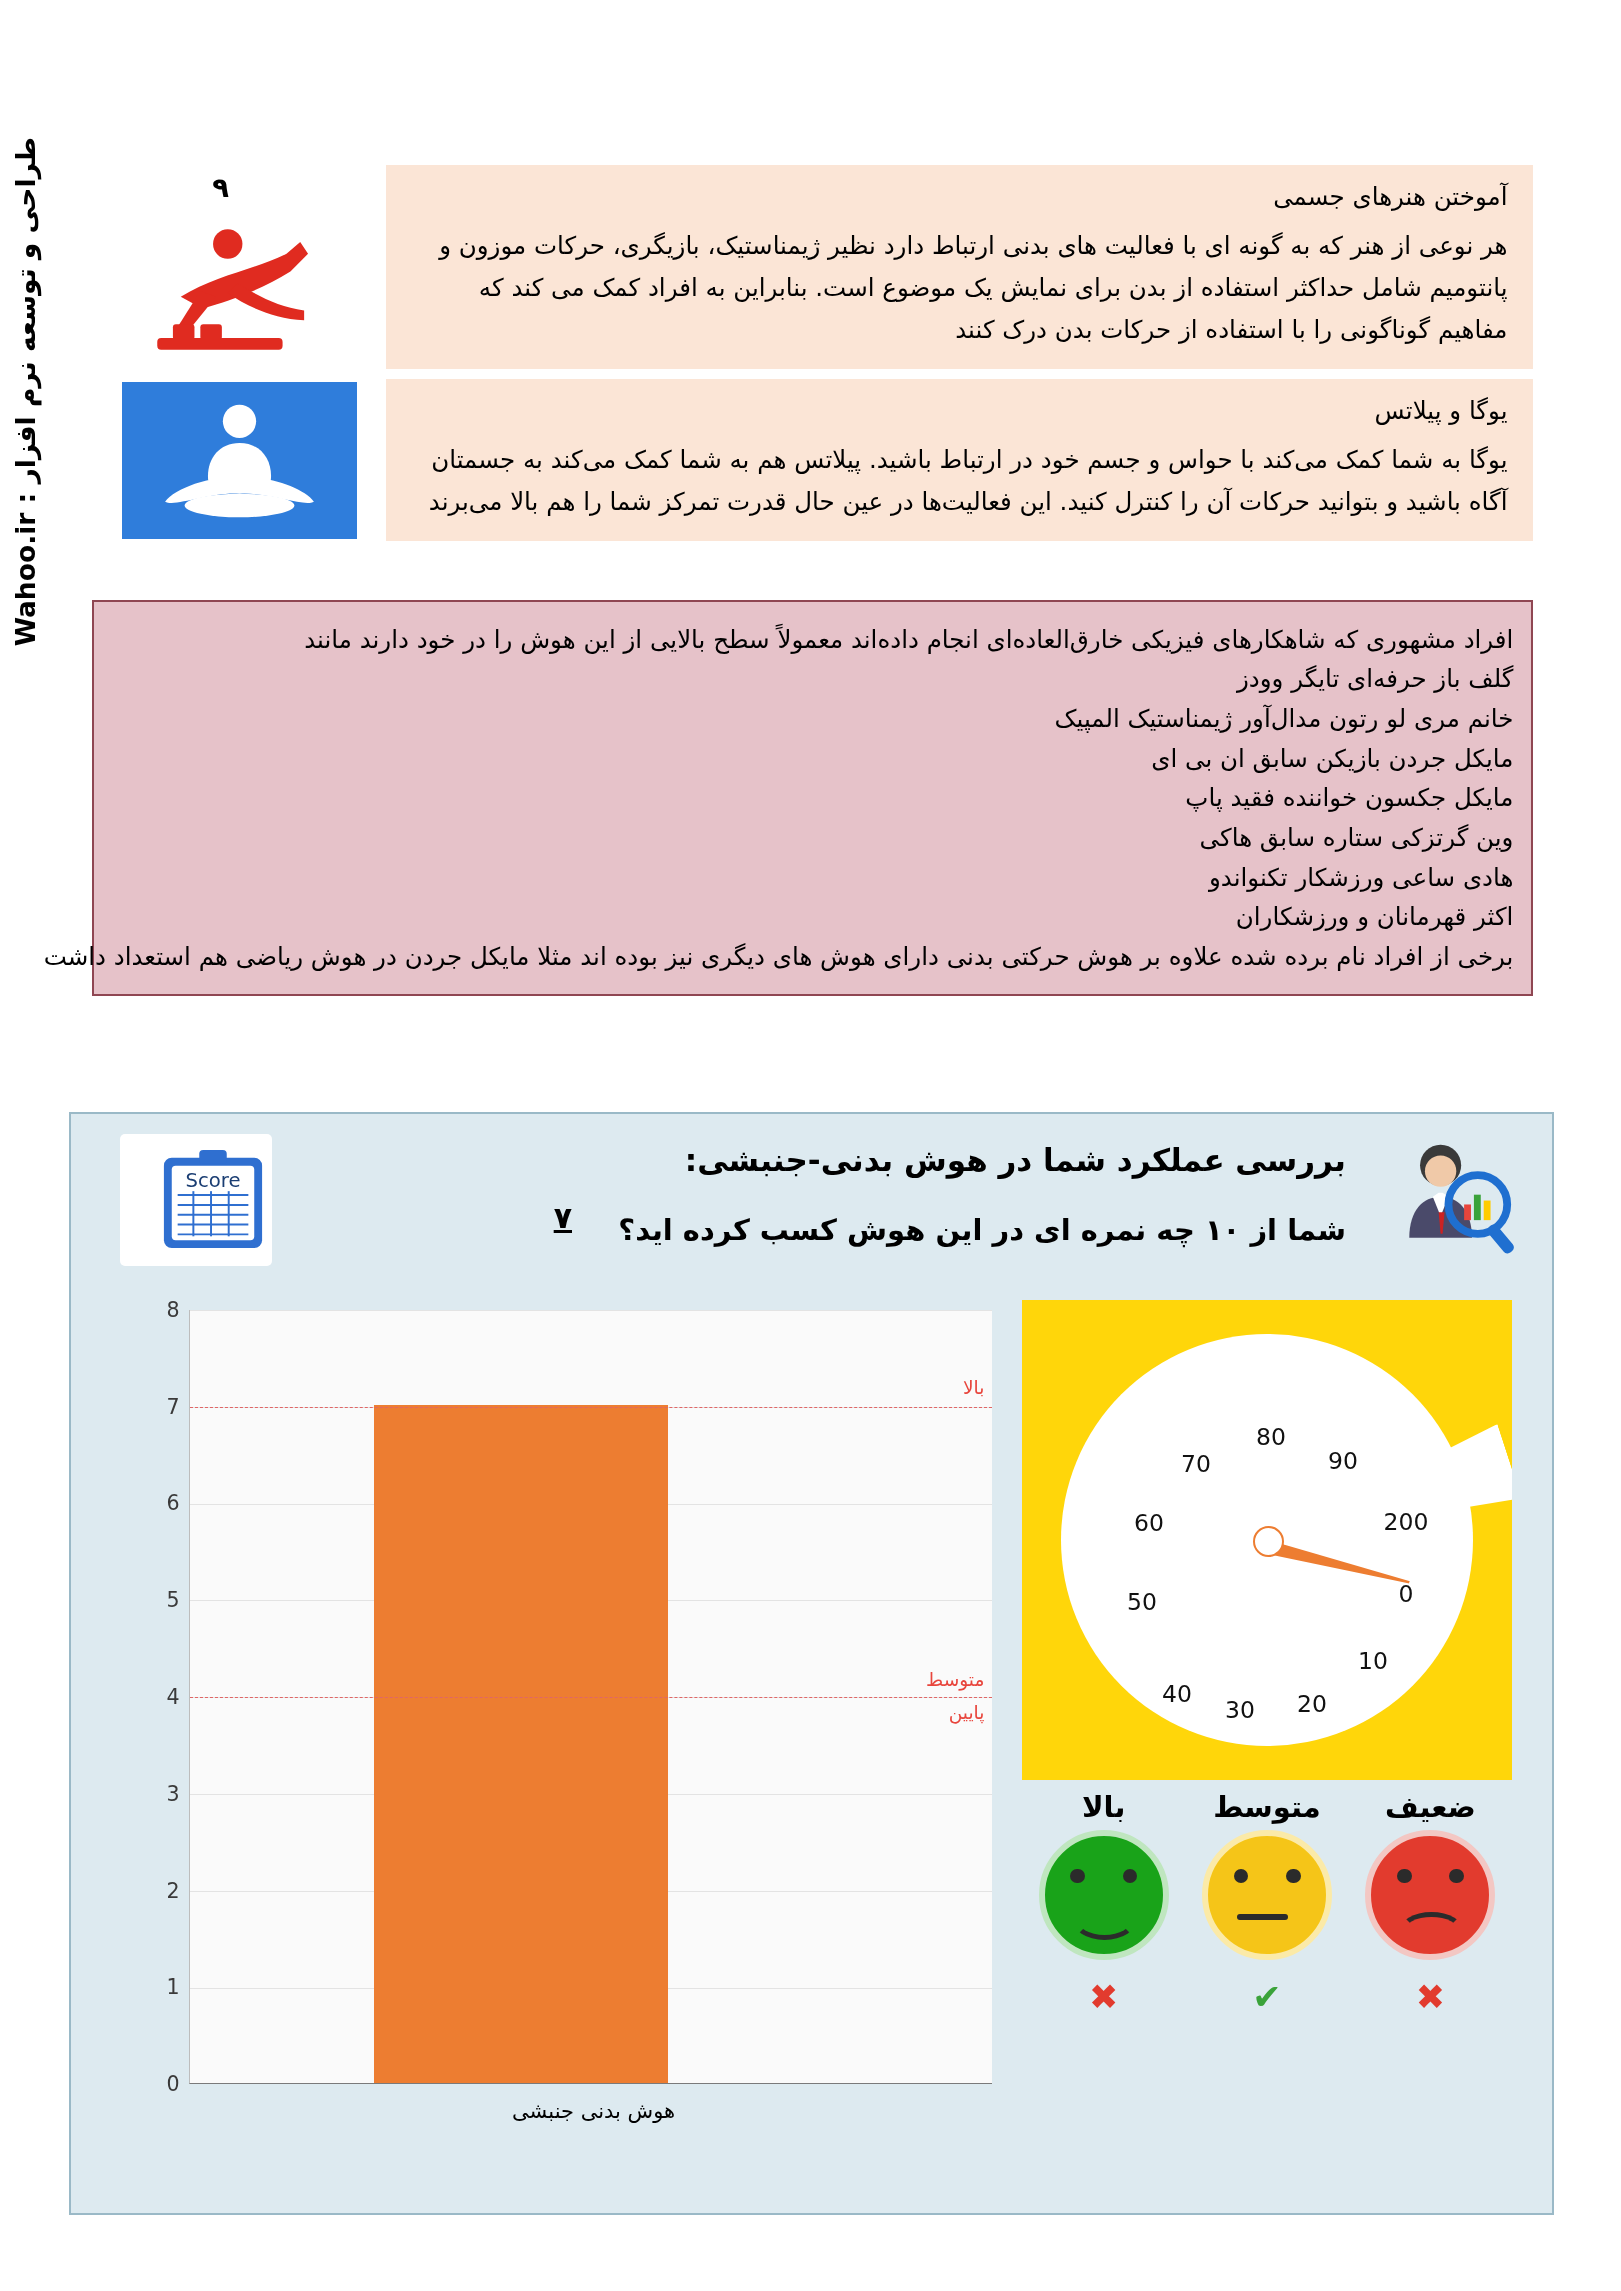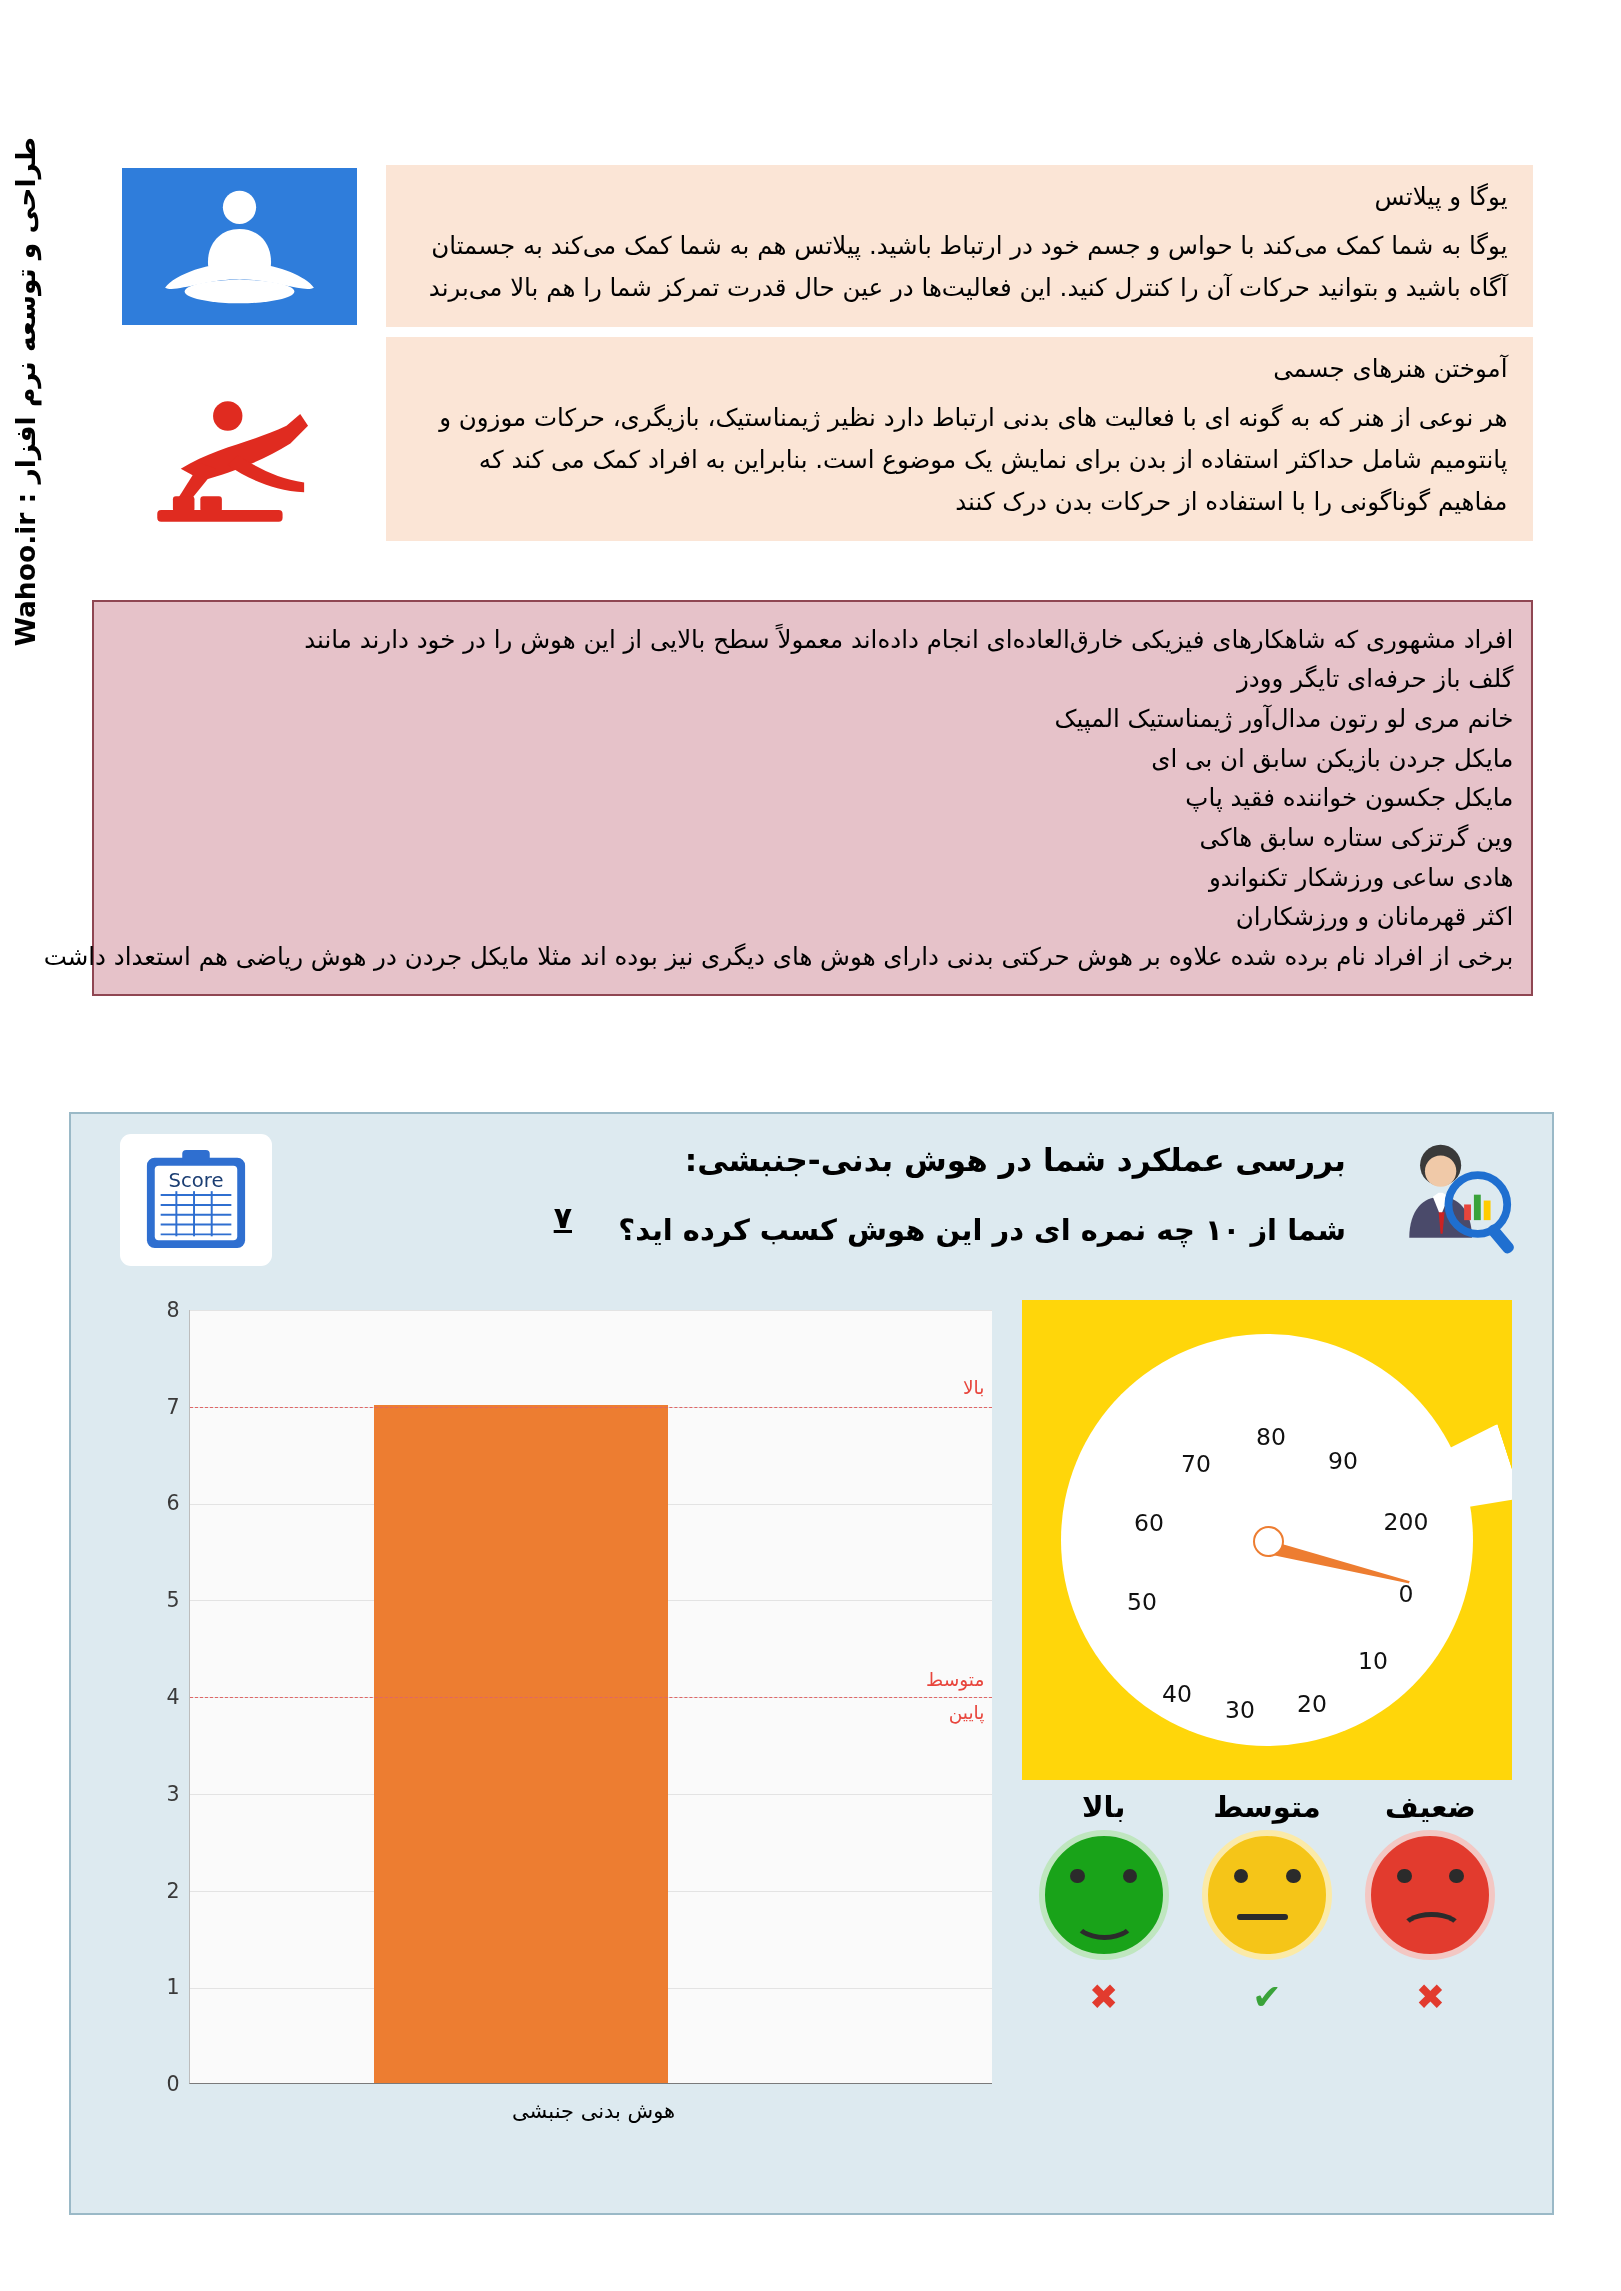--- a/index.html
+++ b/index.html
@@ -135,24 +135,23 @@
     font-weight: bold;
     text-decoration: underline;
   }
   .clipboard {
     position: absolute;
     left: 49px;
     top: 19.6px;
     width: 152px;
     height: 132px;
     background: #fff;
-    border-radius: 11px;
+    border-radius: 5px;
     display: flex;
     align-items: center;
-    justify-content: center;
   }
   .person-icon {
     position: absolute;
     right: 19.6px;
     top: 17.6px;
     width: 172px;
     height: 142px;
   }
 
   
@@ -359,56 +358,56 @@
   .mark-v { color: #3aa33a; }
 </style>
 </head>
 <body>
 
 <div class="watermark">طراحی و توسعه نرم افزار : Wahoo.ir</div>
 
 <div style="position:absolute;right:1392px;top:172px;font-size:27.4px;font-weight:bold;">۹</div>
 
 <div class="top-table">
-
-  <div class="trow">
-    <div class="tbody">
-      <div class="ttitle">یوگا و پیلاتس</div>
-      <div class="ttext">یوگا به شما کمک می‌کند با حواس و جسم خود در ارتباط باشید. پیلاتس هم به شما کمک می‌کند به جسمتان آگاه باشید و بتوانید حرکات آن را کنترل کنید. این فعالیت‌ها در عین حال قدرت تمرکز شما را هم بالا می‌برند</div>
-    </div>
-    <div class="ticon">
-      <div class="yoga-wrap">
-        <svg viewBox="0 0 240 160" width="235" height="157" aria-hidden="true">
-          <g fill="#ffffff">
-            <circle cx="120" cy="40" r="17"></circle>
-            <path d="M120 62 C142 62 154 80 152 100 L88 100 C86 80 98 62 120 62 Z"></path>
-            <path d="M120 96 C150 96 186 108 196 122 C186 128 150 112 120 114 C90 112 54 128 44 122 C54 108 90 96 120 96 Z"></path>
-            <ellipse cx="120" cy="126" rx="56" ry="12"></ellipse>
-          </g>
-        </svg>
-      </div>
-    </div>
-  </div>
 
   <div class="trow">
     <div class="tbody">
       <div class="ttitle">آموختن هنرهای جسمی</div>
       <div class="ttext">هر نوعی از هنر که به گونه ای با فعالیت های بدنی ارتباط دارد نظیر ژیمناستیک، بازیگری، حرکات موزون و پانتومیم شامل حداکثر استفاده از بدن برای نمایش یک موضوع است. بنابراین به افراد کمک می کند که مفاهیم گوناگونی را با استفاده از حرکات بدن درک کنند</div>
     </div>
     <div class="ticon">
       <div class="gym-wrap">
         <svg viewBox="0 0 240 175" width="235" height="172" aria-hidden="true">
           <g fill="#e02b20">
             <ellipse cx="108" cy="64" rx="15" ry="15"></ellipse>
             <path d="M60 118 C95 96 130 92 168 74 L182 62 L190 74 L172 92 C140 112 110 122 82 130 Z"></path>
             <path d="M96 118 L70 150 L56 150 L80 112 Z"></path>
             <path d="M118 104 C140 118 160 128 186 132 L186 142 C154 140 128 128 108 114 Z"></path>
             <rect x="52" y="146" width="22" height="16" rx="3"></rect>
             <rect x="80" y="146" width="22" height="16" rx="3"></rect>
             <rect x="36" y="160" width="128" height="12" rx="4"></rect>
+          </g>
+        </svg>
+      </div>
+    </div>
+  </div>
+
+  <div class="trow">
+    <div class="tbody">
+      <div class="ttitle">یوگا و پیلاتس</div>
+      <div class="ttext">یوگا به شما کمک می‌کند با حواس و جسم خود در ارتباط باشید. پیلاتس هم به شما کمک می‌کند به جسمتان آگاه باشید و بتوانید حرکات آن را کنترل کنید. این فعالیت‌ها در عین حال قدرت تمرکز شما را هم بالا می‌برند</div>
+    </div>
+    <div class="ticon">
+      <div class="yoga-wrap">
+        <svg viewBox="0 0 240 160" width="235" height="157" aria-hidden="true">
+          <g fill="#ffffff">
+            <circle cx="120" cy="40" r="17"></circle>
+            <path d="M120 62 C142 62 154 80 152 100 L88 100 C86 80 98 62 120 62 Z"></path>
+            <path d="M120 96 C150 96 186 108 196 122 C186 128 150 112 120 114 C90 112 54 128 44 122 C54 108 90 96 120 96 Z"></path>
+            <ellipse cx="120" cy="126" rx="56" ry="12"></ellipse>
           </g>
         </svg>
       </div>
     </div>
   </div>
 </div>
 
 <div class="famous-box">
   <div class="famous-line">افراد مشهوری که شاهکارهای فیزیکی خارق‌العاده‌ای انجام داده‌اند معمولاً سطح بالایی از این هوش را در خود دارند مانند</div>
   <div class="famous-line">گلف باز حرفه‌ای تایگر وودز</div>

